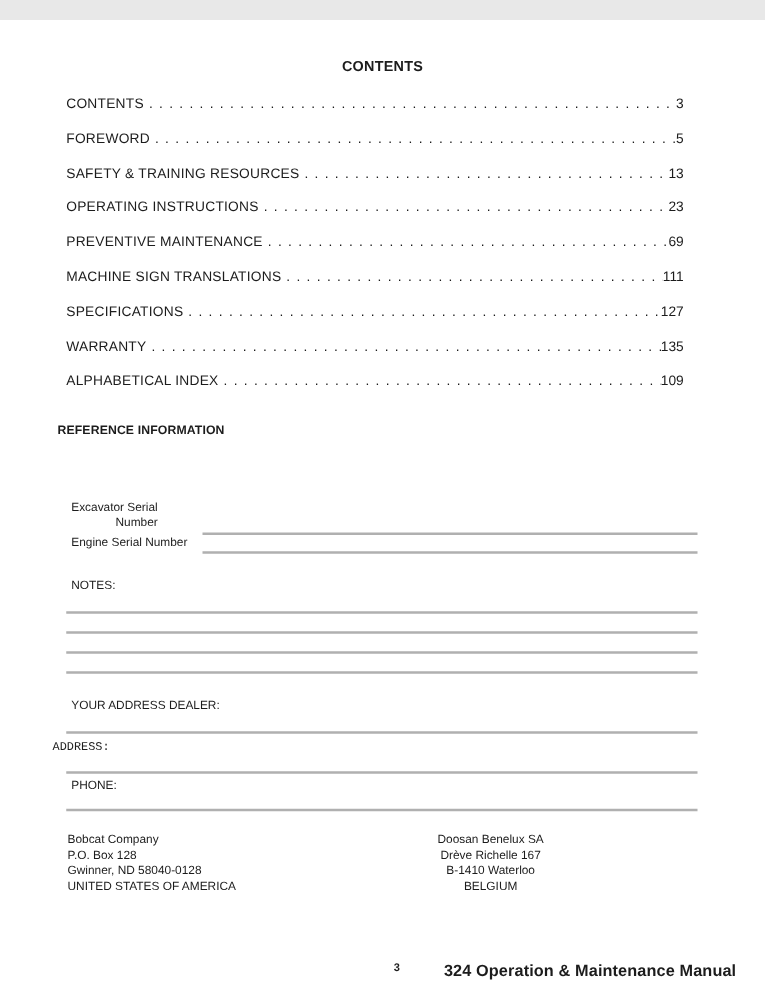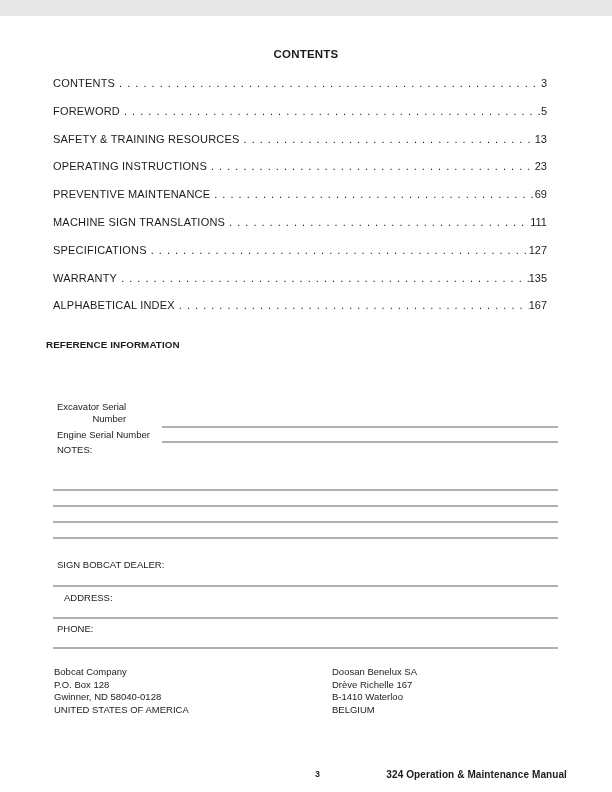--- a/index.html
+++ b/index.html
@@ -39,29 +39,29 @@
     position:absolute;top:345px;left:53px;width:505px;
     font-size:9.8px;line-height:12.5px;text-align:justify;
   }
   .lbl{position:absolute;font-size:9.5px;line-height:12px;text-align:right;}
   .rule{
     position:absolute;height:2px;background:#b0b0b0;
   }
   
   .addr{position:absolute;top:650px;font-size:9.5px;line-height:12.7px;}
   .addr-left{left:54px;}
-  .addr-right{left:332px;}
+  .addr-right{left:350px;text-align:center;}
   
   .footer-page{
     position:absolute;top:753px;left:315px;
     font-size:8.8px;font-weight:bold;
   }
   .footer-title{
-    position:absolute;top:753px;right:45px;
-    font-size:10px;font-weight:bold;letter-spacing:.1px;
+    position:absolute;top:753px;right:23px;
+    font-size:13px;font-weight:bold;letter-spacing:.1px;
   }
 </style>
 </head>
 <body>
 
 <div class="page">
 
   <div class="doc-title">CONTENTS</div>
 
   <div class="toc">
@@ -101,44 +101,44 @@
       <span class="toc-page">127</span>
     </div>
     <div class="toc-row">
       <span class="toc-label">WARRANTY</span>
       <span class="toc-dots">. . . . . . . . . . . . . . . . . . . . . . . . . . . . . . . . . . . . . . . . . . . . . . . . . . . . . . . . . . . . . . . . . . . . . . . . . . . . . . . . . . . . . . . . . . . . . . . . . . . . . . . . . . . . . . . . . . . . . . . . </span>
       <span class="toc-page">135</span>
     </div>
     <div class="toc-row">
       <span class="toc-label">ALPHABETICAL INDEX</span>
       <span class="toc-dots">. . . . . . . . . . . . . . . . . . . . . . . . . . . . . . . . . . . . . . . . . . . . . . . . . . . . . . . . . . . . . . . . . . . . . . . . . . . . . . . . . . . . . . . . . . . . . . . . . . . . . . . . . . . . . . . . . . . . . . . . </span>
-      <span class="toc-page">167</span>
+      <span class="toc-page">109</span>
     </div>
   </div>
 
   <div class="ref-heading">REFERENCE INFORMATION</div>
 
 
   <div class="lbl" style="top:385px;left:57px;">
     <span>Excavator Serial</span><br>
     <span>Number</span>
   </div>
   <div class="rule" style="top:410px;left:162px;width:396px;"></div>
   <div class="lbl" style="top:413px;left:57px;">Engine Serial Number</div>
   <div class="rule" style="top:425px;left:162px;width:396px;"></div>
 
-  <div class="lbl" style="top:428px;left:57px;">NOTES:</div>
+  <div class="lbl" style="top:447px;left:57px;">NOTES:</div>
   <div class="rule" style="top:473px;left:53px;width:505px;"></div>
   <div class="rule" style="top:489px;left:53px;width:505px;"></div>
   <div class="rule" style="top:505px;left:53px;width:505px;"></div>
   <div class="rule" style="top:521px;left:53px;width:505px;"></div>
 
-  <div class="lbl" style="top:543px;left:57px;">SIGN BOBCAT DEALER:</div>
+  <div class="lbl" style="top:543px;left:57px;">YOUR ADDRESS DEALER:</div>
   <div class="rule" style="top:569px;left:53px;width:505px;"></div>
-  <div class="lbl" style="top:576px;left:64px;">ADDRESS:</div>
+  <div class="lbl" style="top:576px;left:42px;font-family:Liberation Mono, monospace;">ADDRESS:</div>
   <div class="rule" style="top:601px;left:53px;width:505px;"></div>
   <div class="lbl" style="top:607px;left:57px;">PHONE:</div>
   <div class="rule" style="top:631px;left:53px;width:505px;"></div>
 
   <div class="addr addr-left">
     <div>Bobcat Company</div>
     <div>P.O. Box 128</div>
     <div>Gwinner, ND 58040-0128</div>
     <div>UNITED STATES OF AMERICA</div>
   </div>

